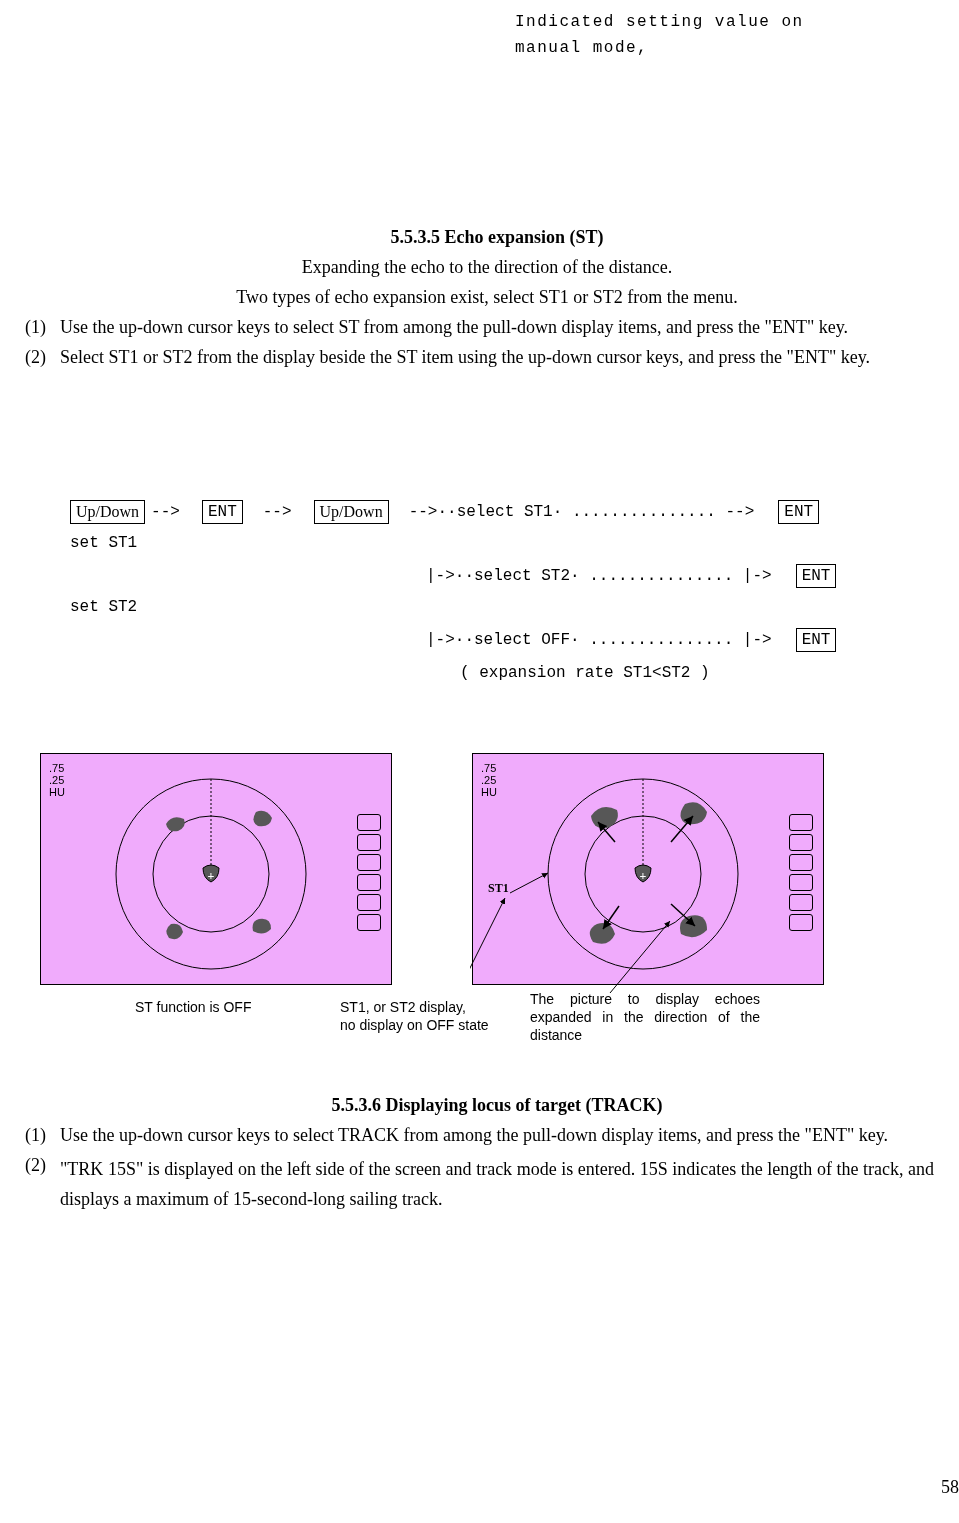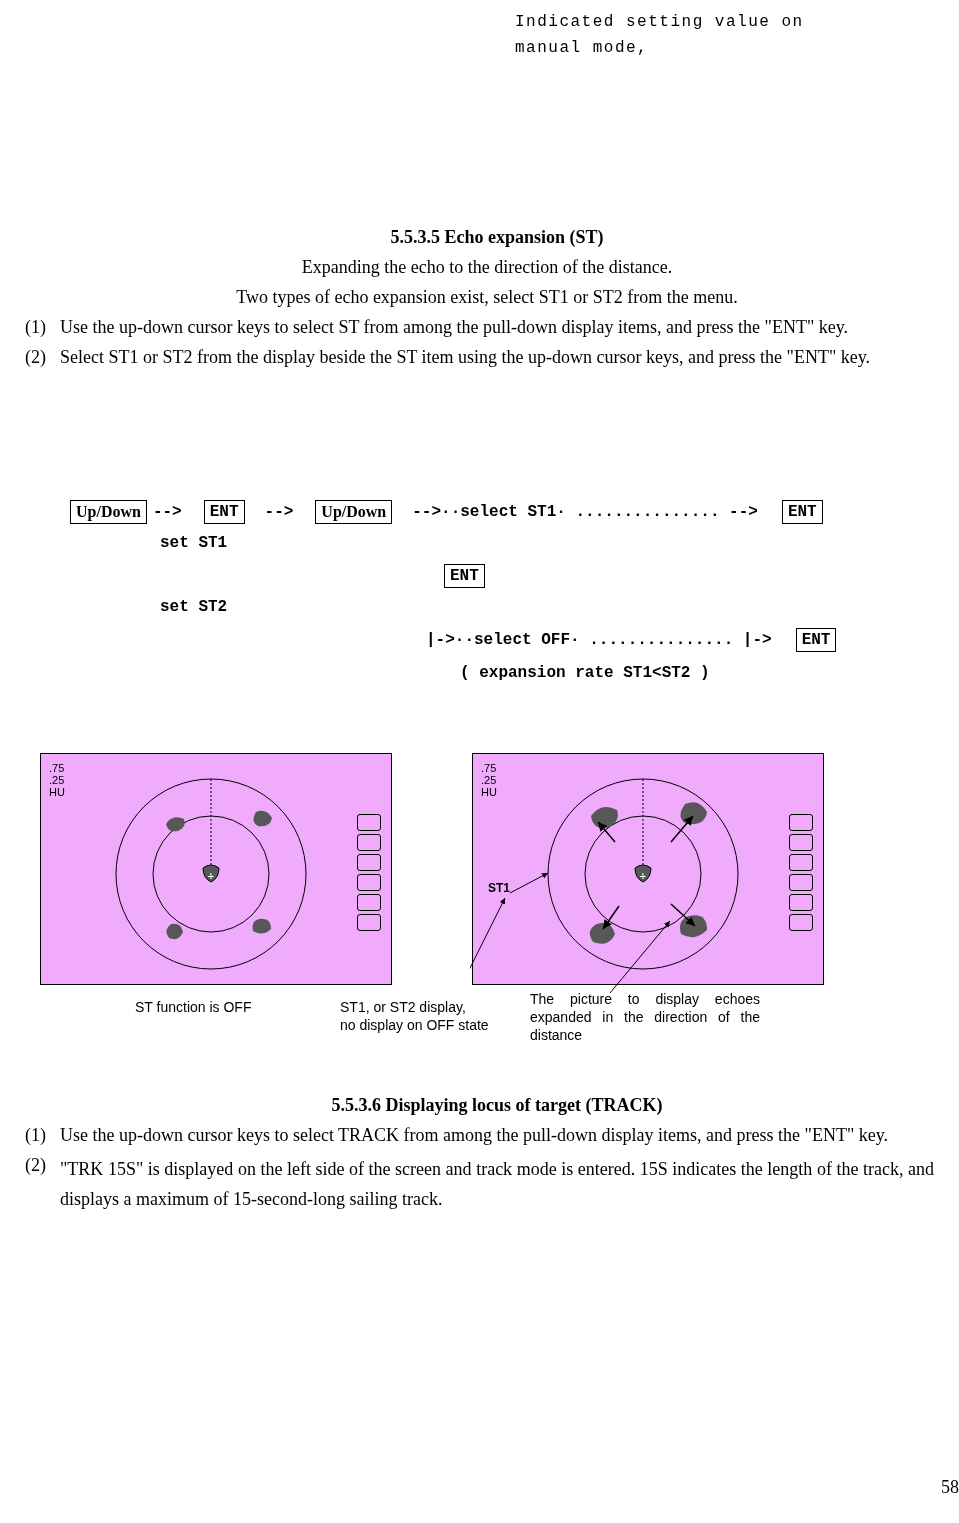--- a/index.html
+++ b/index.html
@@ -52,37 +52,36 @@
     line-height: 30px;
   }
   .flow-wrap {
     position: absolute;
     left: 70px;
     top: 500px;
     width: 840px;
     font-family: "Courier New", monospace;
     font-size: 16px;
     line-height: 22px;
-    font-weight: bold;
   }
   .flow-row {
     display: flex;
     align-items: center;
     gap: 6px;
     flex-wrap: nowrap;
     white-space: nowrap;
   }
   .boxed {
     border: 1px solid #000;
     padding: 0 5px;
     font-family: inherit;
   }
   .updown { font-family: "Times New Roman", serif; }
   .mono { font-family: "Courier New", monospace; }
-  .flow-indent { margin-left: 90px; }
+  .flow-indent { }
   .figs-row {
     position: absolute;
     top: 753px;
     left: 40px;
     width: 880px;
     height: 260px;
   }
   .fig {
     position: absolute;
     border: 1px solid #000;
@@ -117,21 +116,21 @@
     height: 210px;
   }
   .caption {
     position: absolute;
     font-family: Liberation Sans, sans-serif;
     font-size: 14px;
     line-height: 18px;
   }
   .st1-label {
     position: absolute;
-    font-family: Liberation Sans, sans-serif;
+    font-family: Liberation Serif, serif;
     font-size: 12px;
     font-weight: 700;
   }
   .page-num {
     position: absolute;
     bottom: 25px;
     left: 0; right: 0;
     text-align: right;
     font-size: 18px;
     font-family: Georgia, serif;
@@ -172,20 +171,21 @@
       <span style="width:10px;"></span>
       <span class="boxed updown">Up/Down</span>
       <span style="width:8px;"></span>
       <span class="mono">--&gt;··select ST1· ............... --&gt;</span>
       <span style="width:12px;"></span>
       <span class="boxed mono">ENT</span>
     </div>
     <div class="flow-indent mono" style="margin-top:8px;">set ST1</div>
     <div class="flow-row" style="margin-top:10px;">
       <span style="width:350px;"></span>
+      <span class="mono">|-&gt;··select ST2· ............... |-&gt;</span>
       <span style="width:12px;"></span>
       <span class="boxed mono">ENT</span>
     </div>
     <div class="flow-indent mono" style="margin-top:8px;">set ST2</div>
     <div class="flow-row" style="margin-top:10px;">
       <span style="width:350px;"></span>
       <span class="mono">|-&gt;··select OFF· ............... |-&gt;</span>
       <span style="width:12px;"></span>
       <span class="boxed mono">ENT</span>
     </div>

